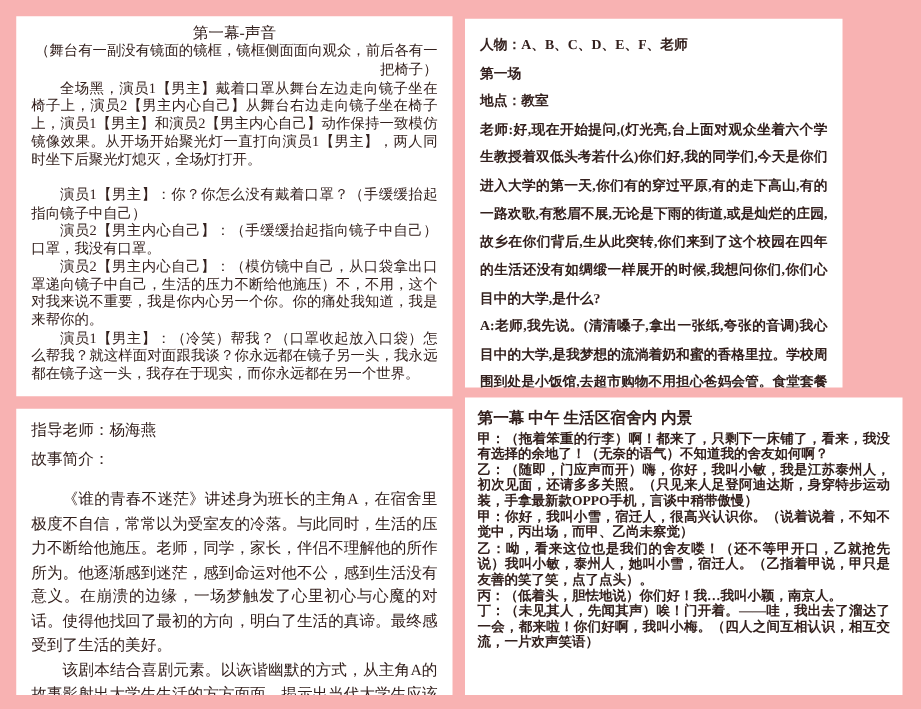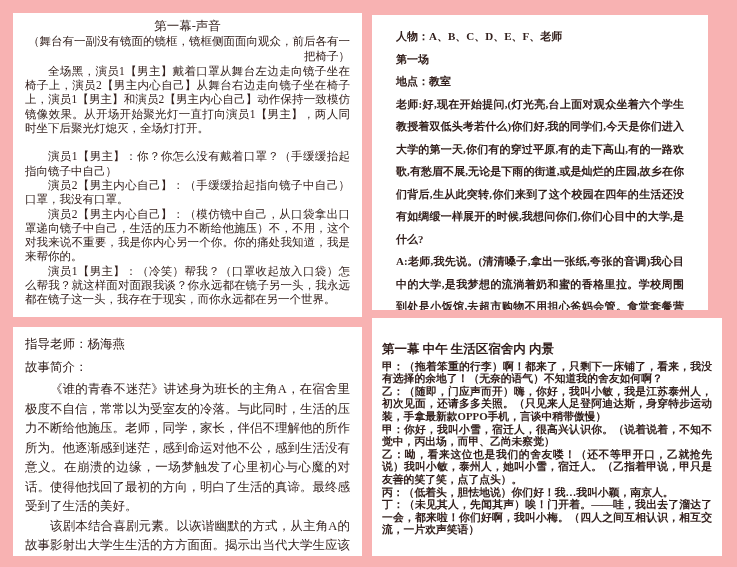--- a/index.html
+++ b/index.html
@@ -36,33 +36,33 @@
   .left-top p.para.gap{margin-top:14px;}
   
   .panel.left-bottom{
     left:13px;top:327px;width:349px;height:229px;
     padding:8px 12px;
     font-size:12.5px;line-height:19.5px;
   }
   .left-bottom p{margin:0;}
   .left-bottom p.para{text-indent:2em;text-align:justify;}
   .left-bottom .advisor{margin-bottom:3px;}
-  .left-bottom .synopsis-label{margin-bottom:3px;}
+  .left-bottom .synopsis-label{margin-bottom:13px;}
   
   .panel.right-top{
-    left:372px;top:15px;width:336px;height:295px;
-    padding:10px 24px;
+    left:372px;top:15px;width:302px;height:295px;
+    padding:10px 12px;
     font-weight:bold;
     font-size:11px;line-height:22.5px;
   }
   .right-top p{margin:0;text-align:justify;}
   
   .panel.right-bottom{
     left:372px;top:318px;width:350px;height:238px;
-    padding:23px 10px;
+    padding:8px 10px;
     font-size:10.8px;line-height:12.6px;
     font-weight:600;
   }
   .right-bottom p{margin:0;text-align:justify;}
   .right-bottom .scene-heading{
     font-size:12.5px;font-weight:bold;margin:2px 0 4px 0;
   }
 </style>
 </head>
 <body>

